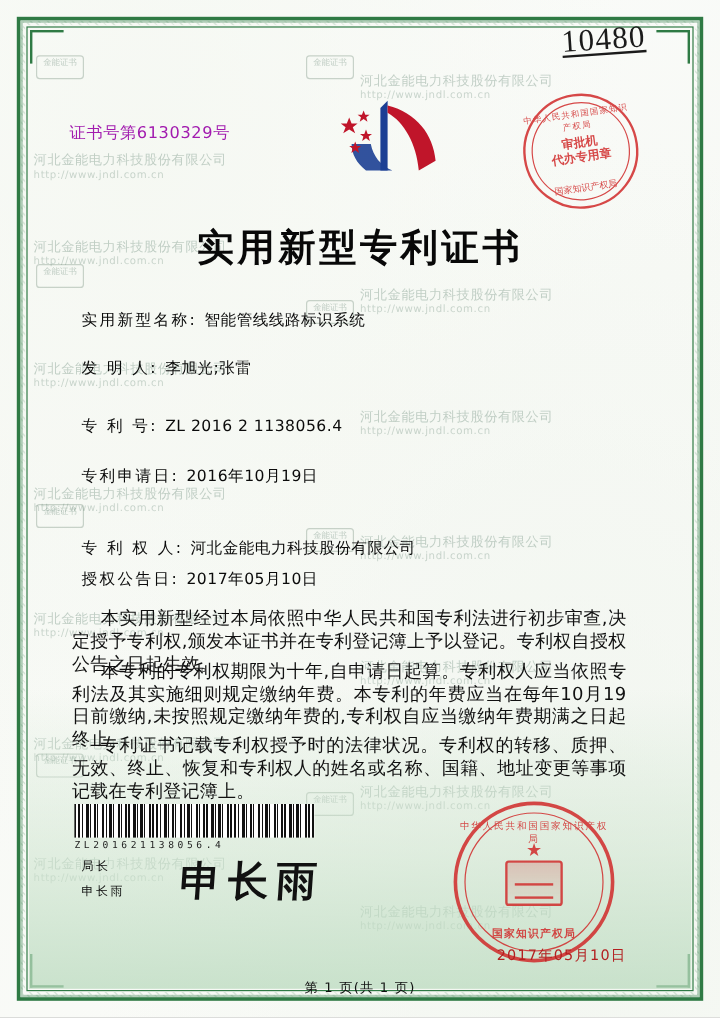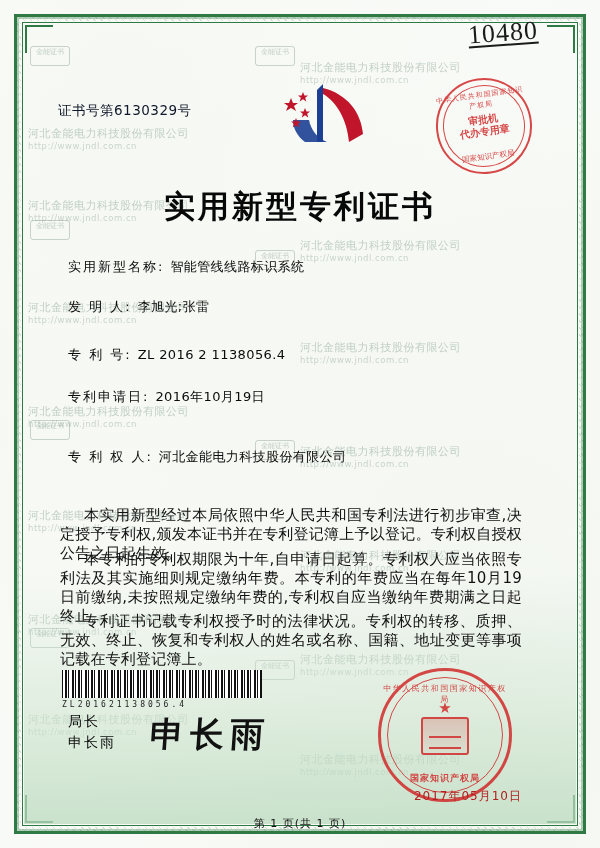--- a/index.html
+++ b/index.html
@@ -100,21 +100,21 @@
     transform: rotate(-4deg);
     text-decoration: underline;
     text-underline-offset: 3px;
   }
 
   #cert-number {
     position: absolute;
     left: 18px;
     top: 62px;
     font-size: 13.5px;
-    color: #0f172a;
+    color: #a21caf;
     letter-spacing: 0.5px;
   }
 
   
   #logo {
     position: absolute;
     left: 225px;
     top: 40px;
     width: 120px;
     height: 70px;
@@ -235,25 +235,24 @@
     font-size: 8px;
     letter-spacing: 3px;
     color: #222;
   }
 
   
   #director-block {
     position: absolute;
     left: 28px;
     top: 672px;
-    font-size: 14px;
+    font-size: 10px;
     line-height: 21px;
     letter-spacing: 2px;
     color: #0b0b0b;
-    font-family: Liberation Mono, monospace;
   }
   #signature {
     position: absolute;
     left: 110px;
     top: 672px;
     font-family: "DejaVu Serif", serif;
     font-size: 34px;
     font-weight: bold;
     letter-spacing: 6px;
     color: #111;
@@ -481,20 +480,23 @@
     </div>
     <div class="field-row" id="row-patentno">
       <span class="field-label">专 利 号:</span><span class="field-value">ZL 2016 2 1138056.4</span>
     </div>
     <div class="field-row" id="row-appdate">
       <span class="field-label">专利申请日:</span><span class="field-value">2016年10月19日</span>
     </div>
     <div class="field-row" id="row-owner">
       <span class="field-label">专 利 权 人:</span><span class="field-value">河北金能电力科技股份有限公司</span>
     </div>
+    <div class="field-row" id="row-pubdate">
+      <span class="field-label">授权公告日:</span><span class="field-value">2017年05月10日</span>
+    </div>
 
     <div class="para" id="para1">本实用新型经过本局依照中华人民共和国专利法进行初步审查,决定授予专利权,颁发本证书并在专利登记簿上予以登记。专利权自授权公告之日起生效。</div>
     <div class="para" id="para2">本专利的专利权期限为十年,自申请日起算。专利权人应当依照专利法及其实施细则规定缴纳年费。本专利的年费应当在每年10月19日前缴纳,未按照规定缴纳年费的,专利权自应当缴纳年费期满之日起终止。</div>
     <div class="para" id="para3">专利证书记载专利权授予时的法律状况。专利权的转移、质押、无效、终止、恢复和专利权人的姓名或名称、国籍、地址变更等事项记载在专利登记簿上。</div>
 
     <div id="barcode"></div>
     <div id="barcode-text">ZL201621138056.4</div>
 
     <div id="director-block">
       <div>局长</div>

